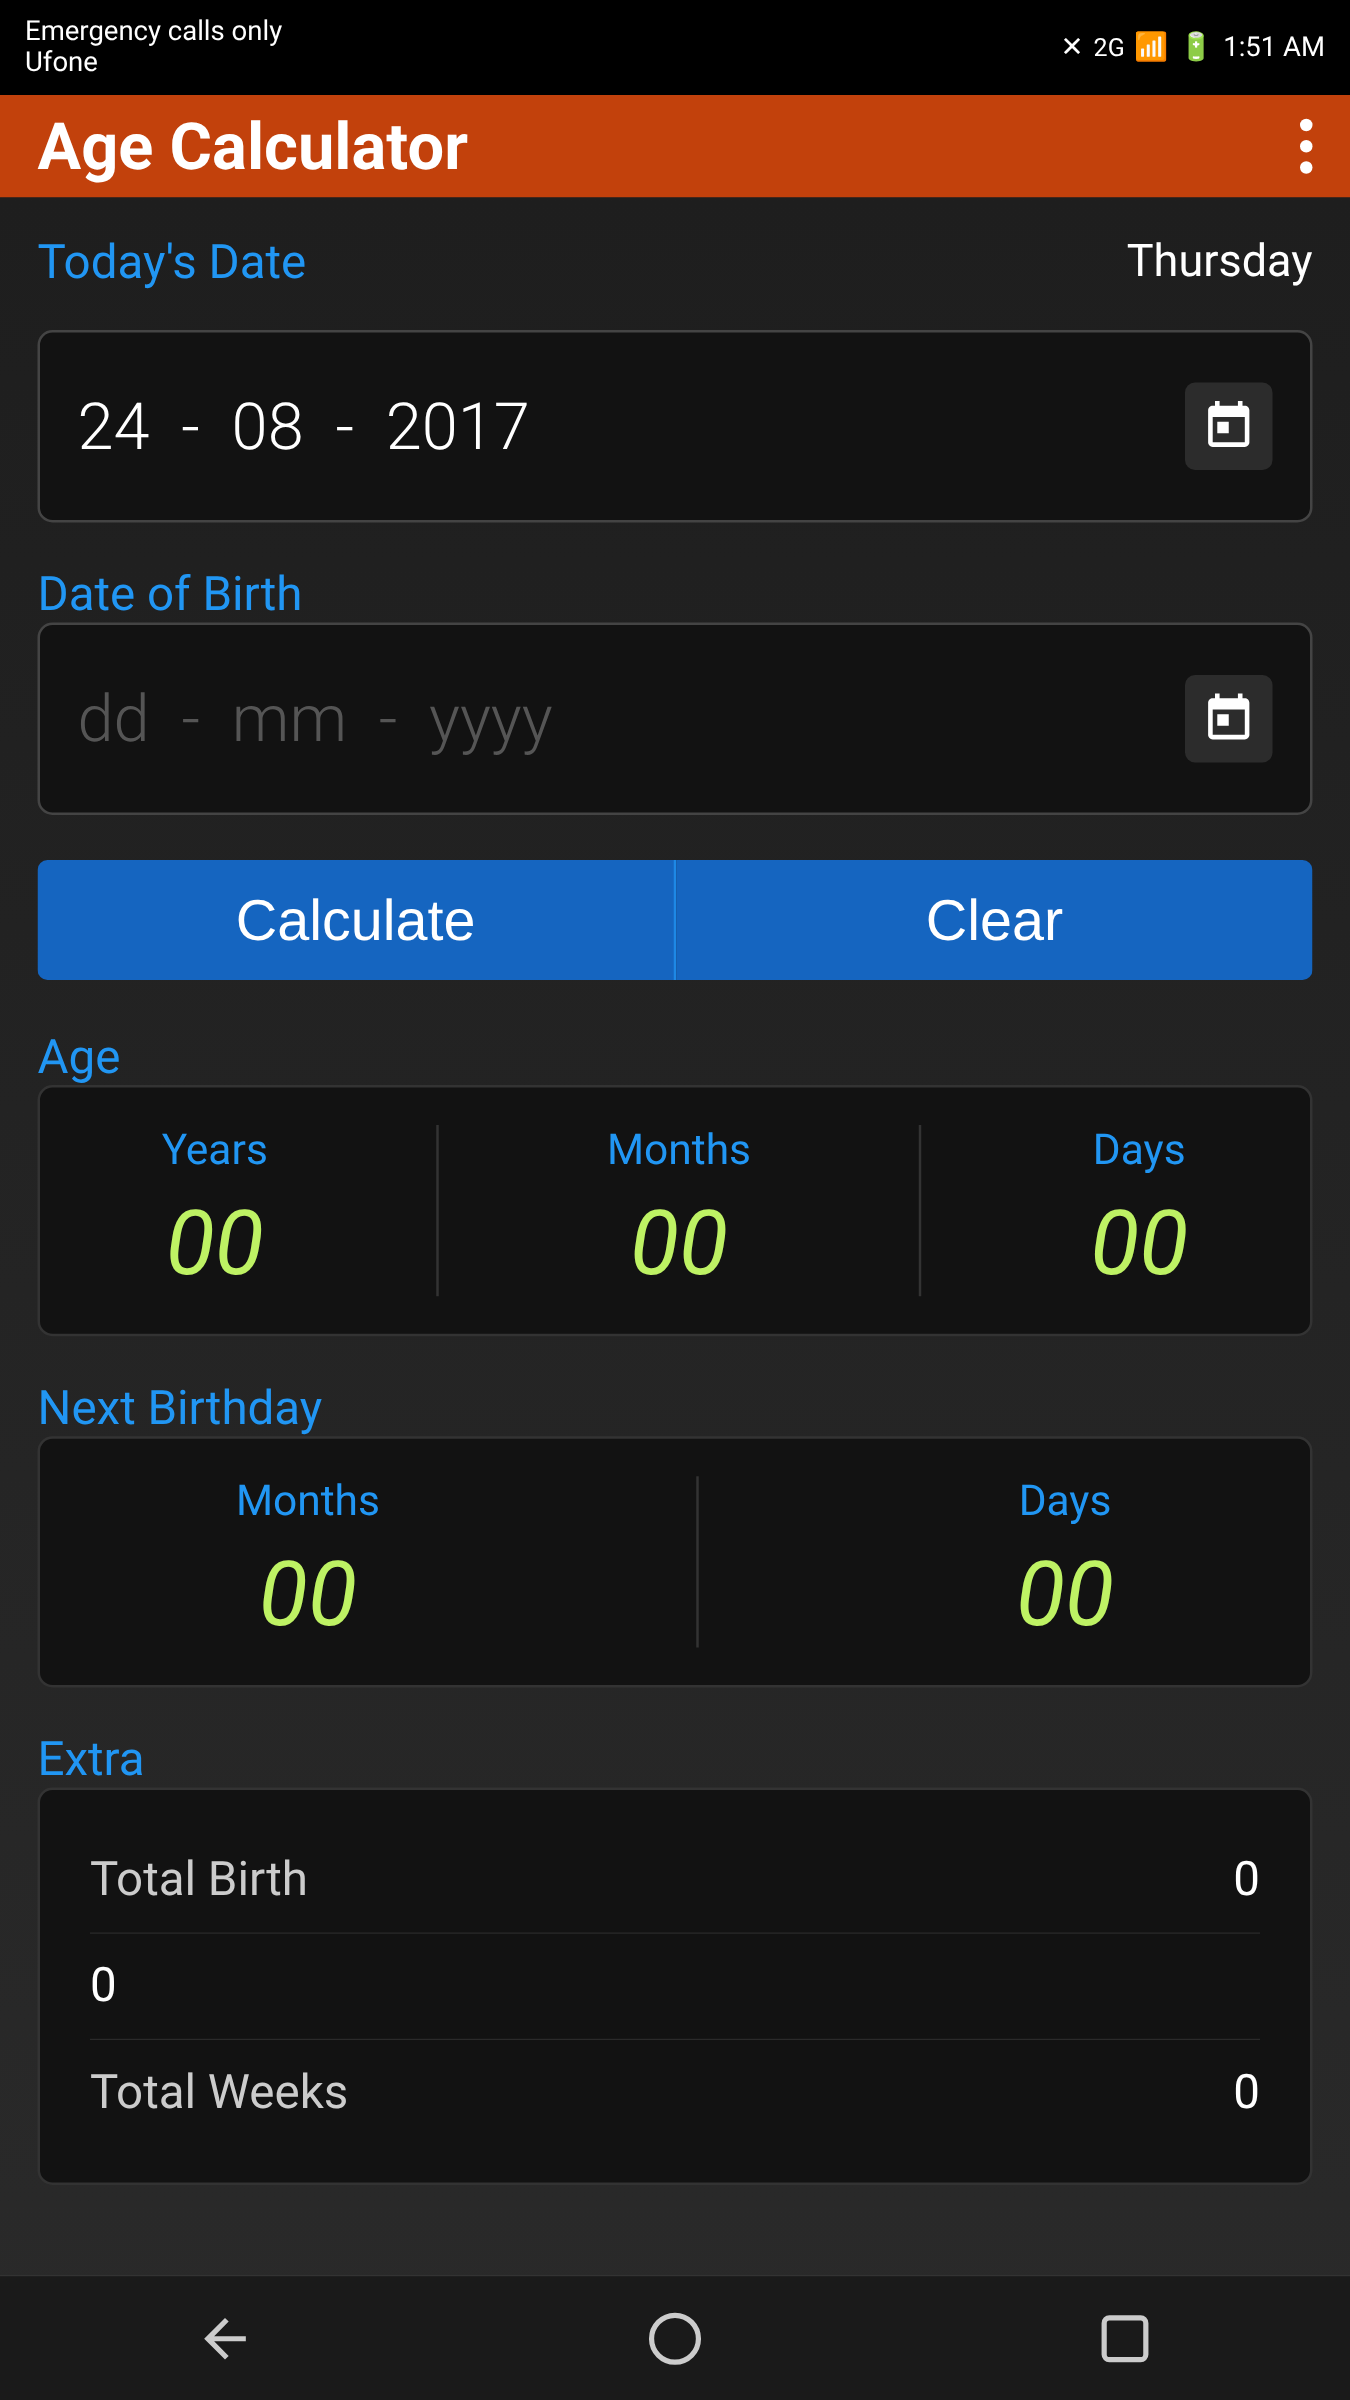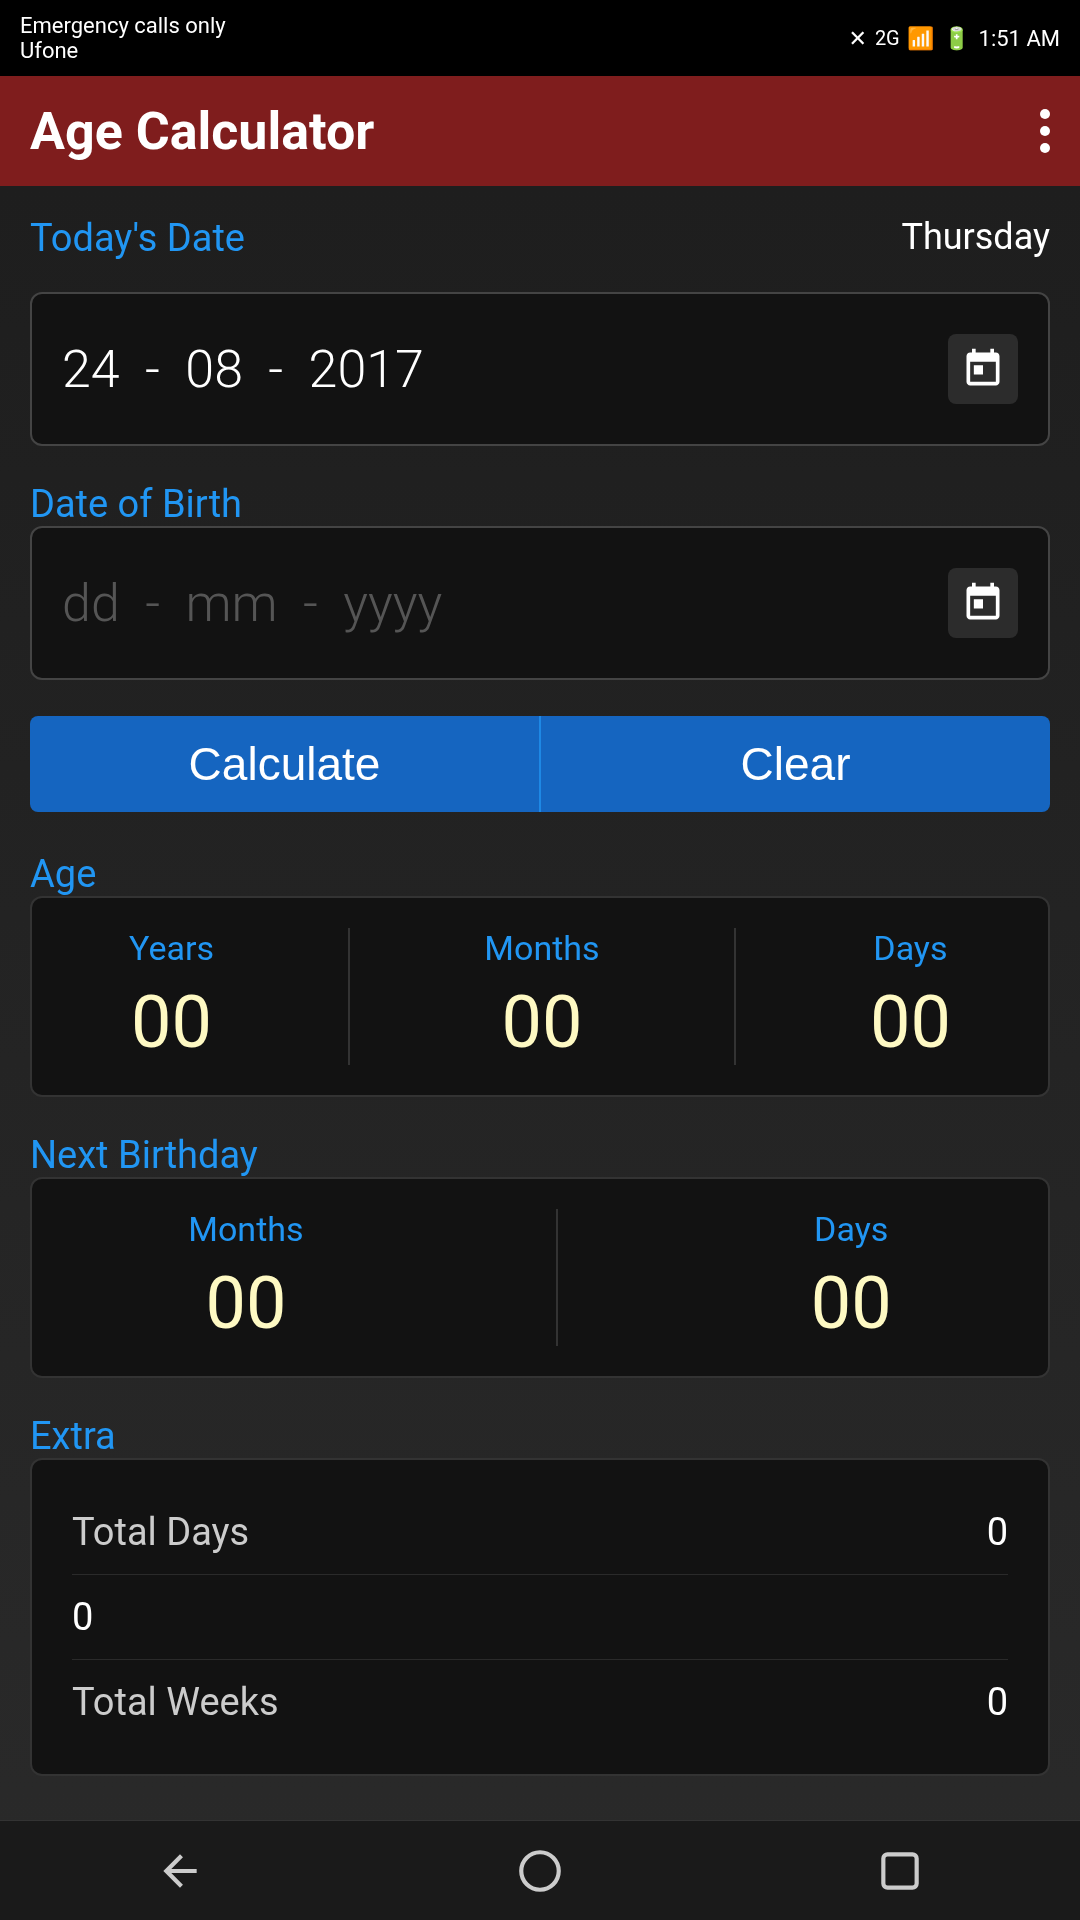--- a/index.html
+++ b/index.html
@@ -38,23 +38,23 @@
     .status-right {
       display: flex;
       align-items: center;
       gap: 8px;
       font-size: 22px;
       color: #ffffff;
     }
 
     
     .app-bar {
-      background-color: #7f1d1d;
+      background-color: #c2410c;
       padding: 0 30px;
-      height: 110px;
+      height: 82px;
       display: flex;
       align-items: center;
       justify-content: space-between;
     }
 
     .app-title {
       font-size: 52px;
       font-weight: bold;
       color: #ffffff;
     }
@@ -193,22 +193,23 @@
     }
 
     .result-item-label {
       font-size: 34px;
       color: #2196f3;
       font-weight: 400;
     }
 
     .result-item-value {
       font-size: 72px;
-      color: #fef9c3;
+      color: #bef264;
       font-weight: 400;
+      font-style: italic;
     }
 
     
     .extra-box {
       background-color: #121212;
       border: 2px solid #333;
       border-radius: 12px;
       padding: 30px 40px;
     }
 
@@ -377,21 +378,21 @@
         <span class="result-item-value">00</span>
       </div>
     </div>
   </div>
 
   
   <span class="section-label">Extra</span>
 
   <div class="extra-box">
     <div class="extra-row">
-      <span class="extra-row-label">Total Days</span>
+      <span class="extra-row-label">Total Birth</span>
       <span class="extra-row-value">0</span>
     </div>
     <div class="extra-row">
       <span class="extra-row-value">0</span>
     </div>
     <div class="extra-row">
       <span class="extra-row-label">Total Weeks</span>
       <span class="extra-row-value">0</span>
     </div>
   </div>

